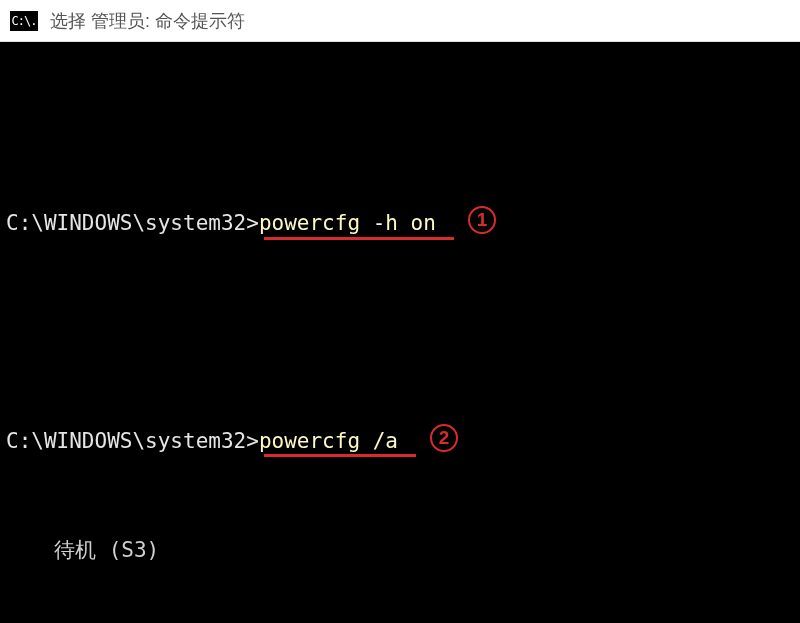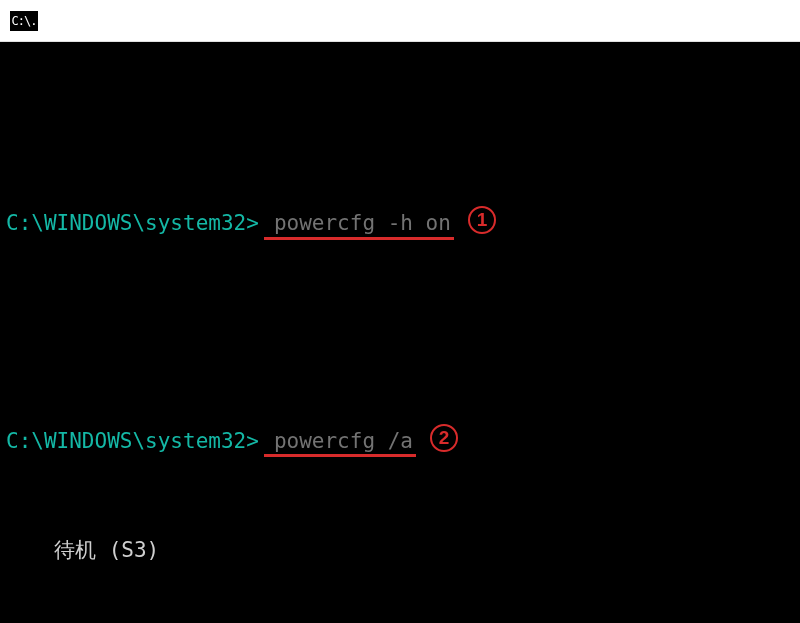--- a/index.html
+++ b/index.html
@@ -44,22 +44,22 @@
       font-size: 21px;
       line-height: 1.3;
       padding: 6px 4px 0 6px;
       white-space: pre;
       position: relative;
       overflow: hidden;
       font-family: "NSimSun","SimSun","Consolas",monospace;
     }
     .line { position: relative; display: block; min-height: 27px; }
     .spacer { height: 26px; }
-    .prompt-path { color: #14b8a6; }
-    .cmd { color: #737373; margin-left: 15px; }
+    .prompt-path { color: #e5e5e5; }
+    .cmd { color: #fef9c3; }
     .underline-red {
       position: absolute;
       height: 3px;
       background: #d82b2b;
       bottom: -2px;
     }
     .annot-circle {
       position: absolute;
       width: 28px;
       height: 28px;
@@ -74,20 +74,21 @@
     }
     .indent1 { padding-left: 48px; }
   </style>
 </head>
 <body>
 
 <div class="window">
 
   <div class="titlebar">
     <div class="titlebar-icon">C:\.</div>
+    <div class="titlebar-text">选择 管理员: 命令提示符</div>
   </div>
 
   <div class="terminal">
     <div class="spacer"></div>
 
     <span class="line"><span class="prompt-path">C:\WINDOWS\system32&gt;</span><span class="cmd">powercfg -h on</span><span class="underline-red" style="left:258px; width:190px;"></span><span class="annot-circle" style="left:462px; top:-4px;">1</span></span>
 
     <div class="spacer"></div>
 
     <span class="line"><span class="prompt-path">C:\WINDOWS\system32&gt;</span><span class="cmd">powercfg /a</span><span class="underline-red" style="left:258px; width:152px;"></span><span class="annot-circle" style="left:424px; top:-4px;">2</span></span>

